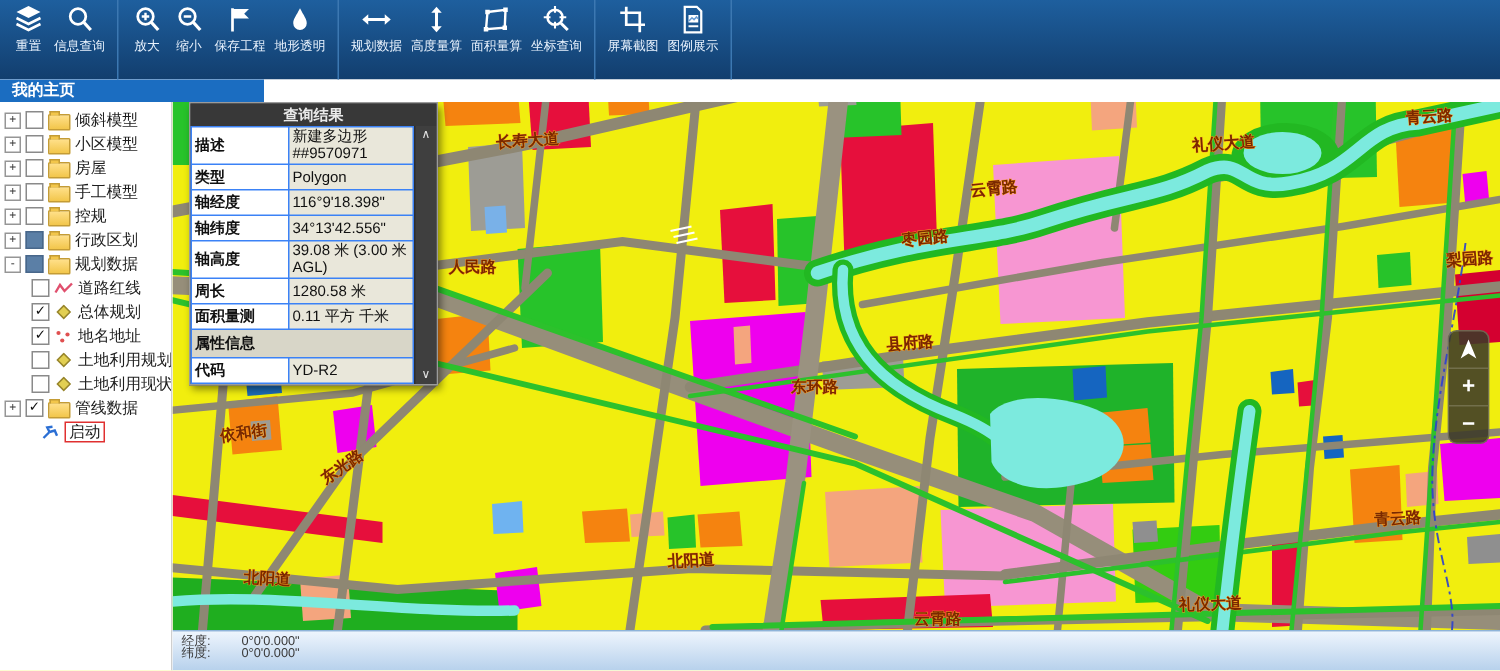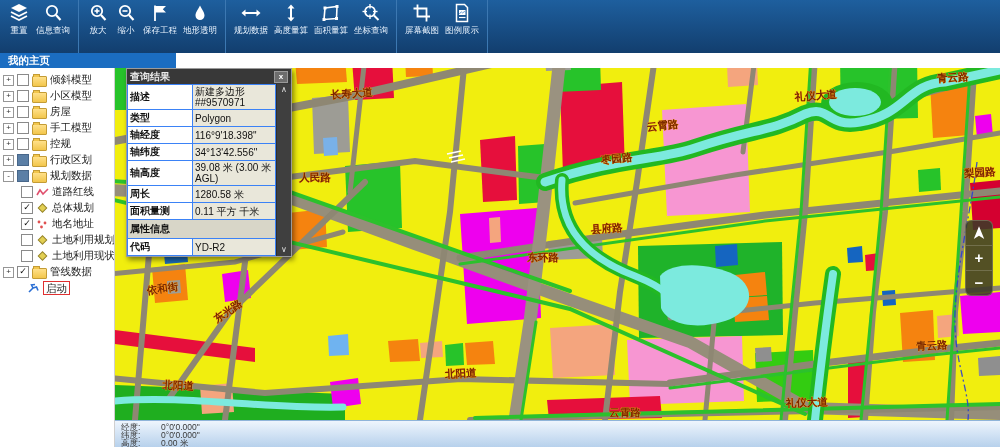--- a/index.html
+++ b/index.html
@@ -36,21 +36,21 @@
   .ticon{width:13px;height:11px;margin-right:3px;flex:none;}
   .tsel{border:1px solid #e03030;padding:0 2px;line-height:12px;}
   
   .mapwrap{position:relative;flex:1;background:#fff;overflow:hidden;}
   svg.map{position:absolute;left:0;top:0;display:block;}
   .maplabel{font-weight:bold;}
   
   .popup{position:absolute;left:11px;top:0;width:164px;background:#4a4a4a;border:1px solid #9b9b9b;
     box-shadow:2px 3px 5px rgba(0,0,0,.45);font-size:10px;color:#111;}
   .phead{height:13px;background:#383838;color:#e9e9e9;font-weight:bold;display:flex;
-    align-items:center;padding:1px 3px;font-size:10px;}
+    align-items:center;padding:1px 3px;font-size:10px;flex-direction:column;}
   .pclose{margin-left:auto;width:12px;height:10px;background:#6d6d6d;border:1px solid #9a9a9a;
     color:#fff;font-size:8px;line-height:9px;text-align:center;cursor:pointer;}
   .pbody{display:flex;}
   .pgrid{flex:1;display:grid;grid-template-columns:64px 1fr;gap:1px;background:#3b82f6;padding:1px;}
   .plabel{background:#fff;padding:1px 2px;font-weight:bold;display:flex;align-items:center;}
   .pvalue{background:#e9e7da;padding:1px 2px;display:flex;align-items:center;line-height:11px;}
   .psection{grid-column:1/3;background:#d8d6c8;font-weight:bold;padding:2px 2px;}
   .pscroll{width:14px;background:#3f3f3f;display:flex;flex-direction:column;align-items:center;
     justify-content:space-between;color:#e2e2e2;font-size:8px;padding:2px 0;border-left:1px solid #2e2e2e;}
   .parrow{cursor:pointer;line-height:8px;}
@@ -511,19 +511,15 @@
 
     <div class="statusbar">
       <div class="sline">
         <span class="sl">经度:</span>
         <span>0°0'0.000"</span>
       </div>
       <div class="sline">
         <span class="sl">纬度:</span>
         <span>0°0'0.000"</span>
       </div>
-      <div class="sline">
-        <span class="sl">高度:</span>
-        <span>0.00 米</span>
-      </div>
     </div>
   </div>
 </div>
 
 </body></html>

